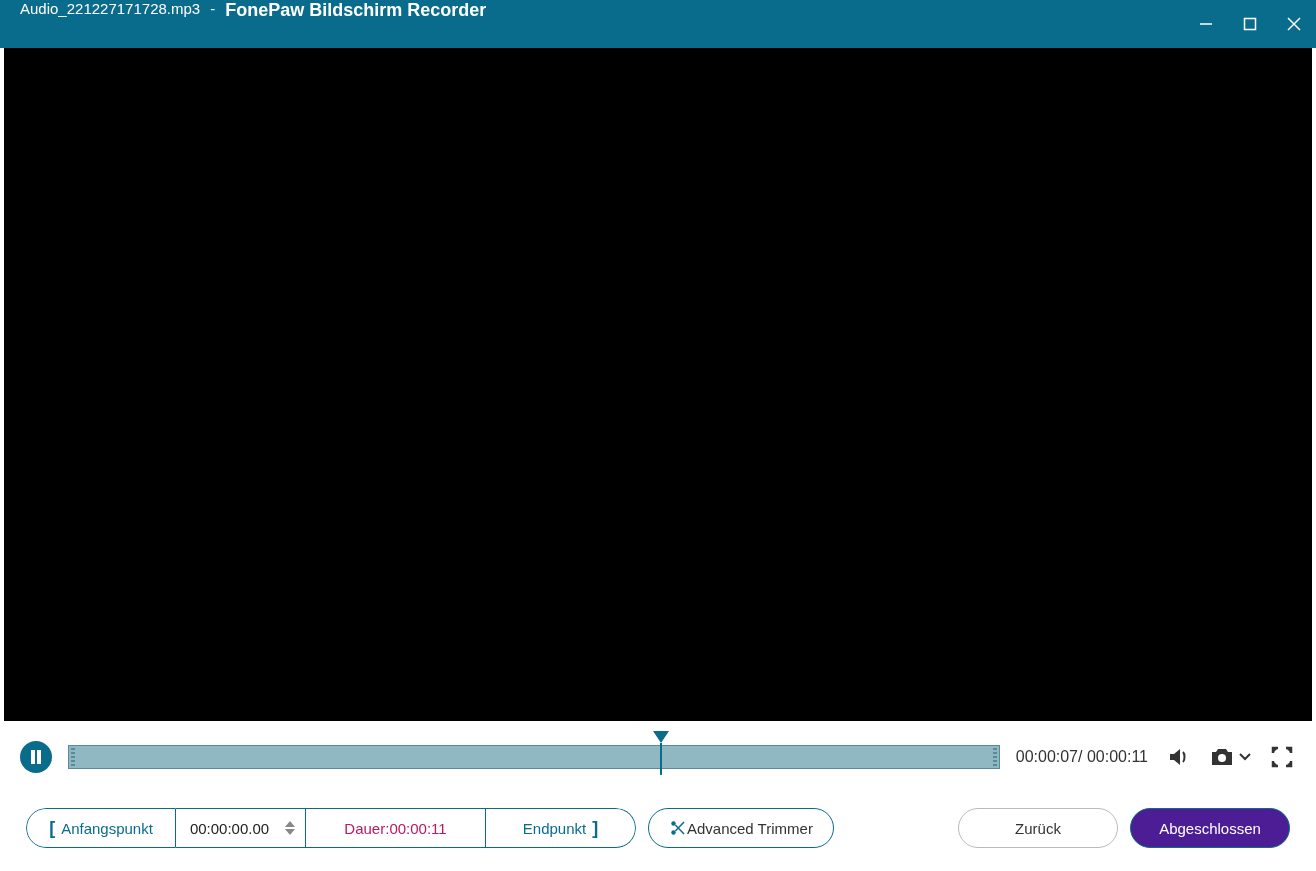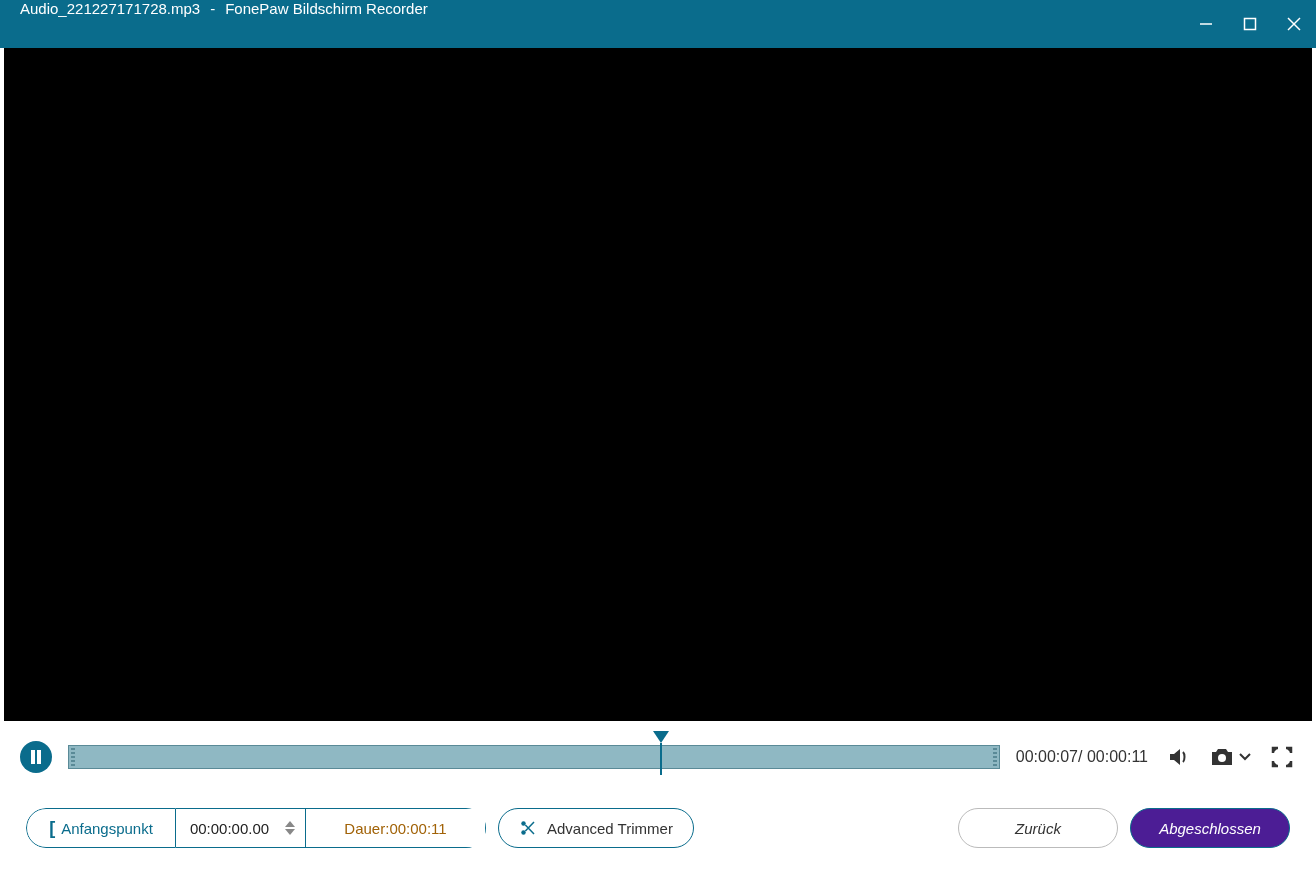--- a/index.html
+++ b/index.html
@@ -3,21 +3,21 @@
 <meta charset="utf-8">
 <style>
   * { box-sizing: border-box; margin: 0; padding: 0; }
   html, body { width: 1316px; height: 871px; font-family: "Segoe UI", Arial, sans-serif; overflow: hidden; }
   body { display: flex; flex-direction: column; background: #fff; }
 
   
   .titlebar { height: 48px; background: #0a6c8c; display: flex; color: #fff; }
   .titlebar .title-file { padding-left: 20px; font-size: 15px; }
   .titlebar .title-sep { margin: 0 10px; font-size: 15px; }
-  .titlebar .title-app { font-size: 15px; }
+  .titlebar .title-app { font-size: 18px; font-weight: bold; }
   .titlebar .spacer { flex: 1; }
   .win-btn { width: 44px; height: 48px; display: flex; align-items: center; justify-content: center; cursor: pointer; }
   .win-btn svg { stroke: #fff; fill: none; stroke-width: 1.5; }
 
   
   .video-area { flex: 1; background: #000; margin: 0 4px 0 4px; }
 
   
   .player-bar { height: 72px; background: #fff; display: flex; align-items: center; padding: 0 20px; gap: 16px; }
   .play-btn { width: 32px; height: 32px; border-radius: 50%; background: #0a6c8c; display:flex; align-items:center; justify-content:center; cursor:pointer; flex-shrink:0;}
@@ -34,30 +34,30 @@
   .camera-wrap { display:flex; align-items:center; gap:2px; }
 
   
   .trim-bar { height: 78px; background:#fff; display:flex; align-items:center; padding: 0 26px 8px 26px; gap:12px; }
   .seg-group { display:flex; height:40px; border-radius:20px; overflow:hidden; }
   .seg { border:1px solid #0a6c8c; display:flex; align-items:center; justify-content:center; font-size:15px; background:#fff; position:relative; }
   .seg + .seg { border-left:none; }
   .seg.start-btn { width:150px; border-top-left-radius:20px; border-bottom-left-radius:20px; color:#0a6c8c; cursor:pointer; gap:6px; font-weight:500;}
   .seg.end-btn   { width:150px; border-top-right-radius:20px; border-bottom-right-radius:20px; color:#0a6c8c; cursor:pointer; gap:6px; font-weight:500;}
   .seg.time-cell { width:130px; color:#222; padding-right:22px;}
-  .seg.dur-cell  { width:180px; color:#a16207;}
+  .seg.dur-cell  { width:180px; color:#be185d;}
   .spin { position:absolute; right:6px; top:4px; bottom:4px; width:14px; display:flex; flex-direction:column; justify-content:center; gap:2px;}
   .spin div { width:0;height:0;border-left:5px solid transparent;border-right:5px solid transparent; cursor:pointer;}
   .spin .up{border-bottom:6px solid #888;} .spin .down{border-top:6px solid #888;}
   .bracket { font-weight:bold; font-size:18px; }
 
-  .adv-btn { height:40px; border:1px solid #0a6c8c; border-radius:20px; background:#fff; display:flex; align-items:center; gap:10px; padding:16px 20px; cursor:pointer; color:#333; font-size:15px;}
+  .adv-btn { height:40px; border:1px solid #0a6c8c; border-radius:20px; background:#fff; display:flex; align-items:center; padding:16px 20px; cursor:pointer; color:#333; font-size:15px;}
   .adv-btn svg{ fill:#0a6c8c;}
   .trim-bar .spacer { flex:1; }
-  .pill-btn { height:40px; min-width:160px; border-radius:20px; display:flex; align-items:center; justify-content:center; font-size:15px; cursor:pointer; padding:0 28px;font-style:italic;}
+  .pill-btn { height:40px; min-width:160px; border-radius:20px; display:flex; align-items:center; justify-content:center; font-size:15px; cursor:pointer; padding:0 28px;}
   .pill-btn.secondary { border:1px solid #bbb; background:#fff; color:#333;}
   .pill-btn.primary { border:1px solid #0a6c8c; background:#4c1d95; color:#fff;}
 </style>
 </head>
 <body>
 
 <div class="titlebar">
   <span class="title-file">Audio_221227171728.mp3</span>
   <span class="title-sep">-</span>
   <span class="title-app">FonePaw Bildschirm Recorder</span>
@@ -136,20 +136,24 @@
       <span>00:00:00.00</span>
       <div class="spin">
         <div class="up"></div>
         <div class="down"></div>
       </div>
     </div>
     <div class="seg dur-cell">
       <span>Dauer:</span>
         <span>00:00:11</span>
     </div>
+    <div class="seg end-btn">
+      <span>Endpunkt</span>
+      <span class="bracket">]</span>
+    </div>
   </div>
 
   <div class="adv-btn">
     <svg width="18" height="18" viewBox="0 0 24 24">
         <circle cx="6" cy="6" r="3"></circle>
         <circle cx="6" cy="18" r="3"></circle>
         <path d="M8.5 8L20 20M8.5 16L20 4" stroke="#0a6c8c" stroke-width="2" fill="none"></path>
       </svg>
     <span>Advanced Trimmer</span>
   </div>

